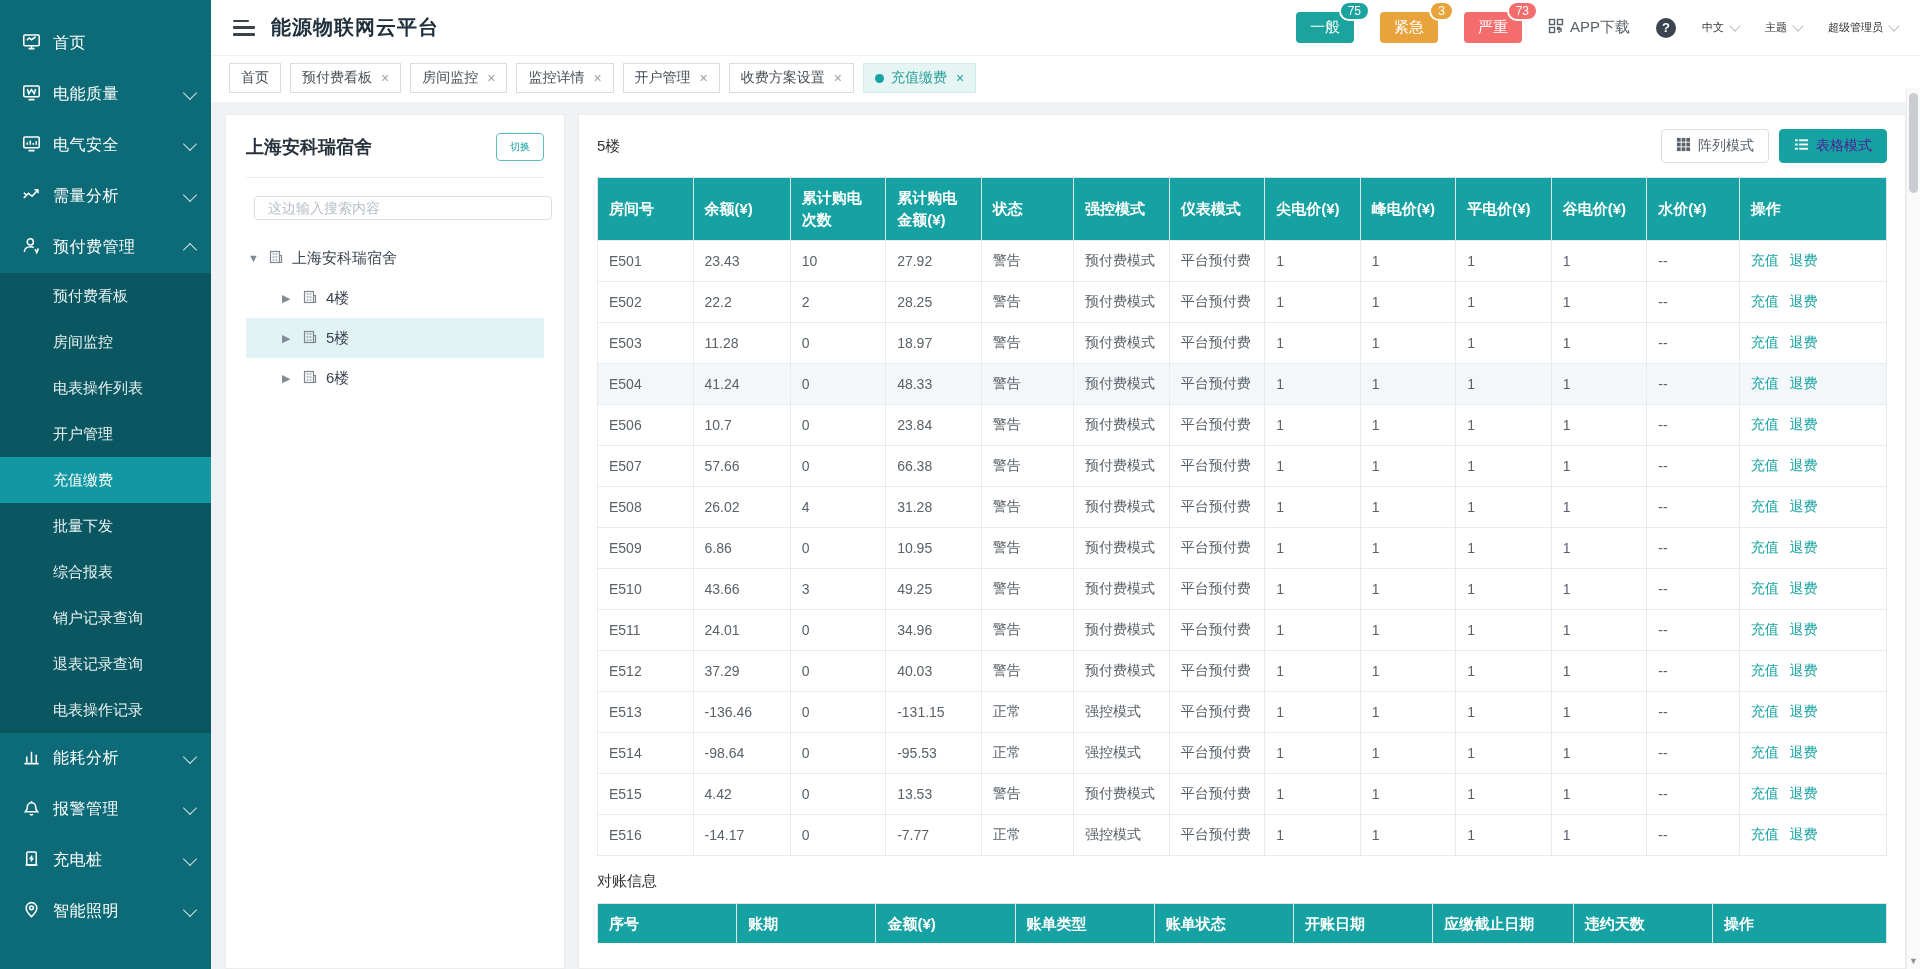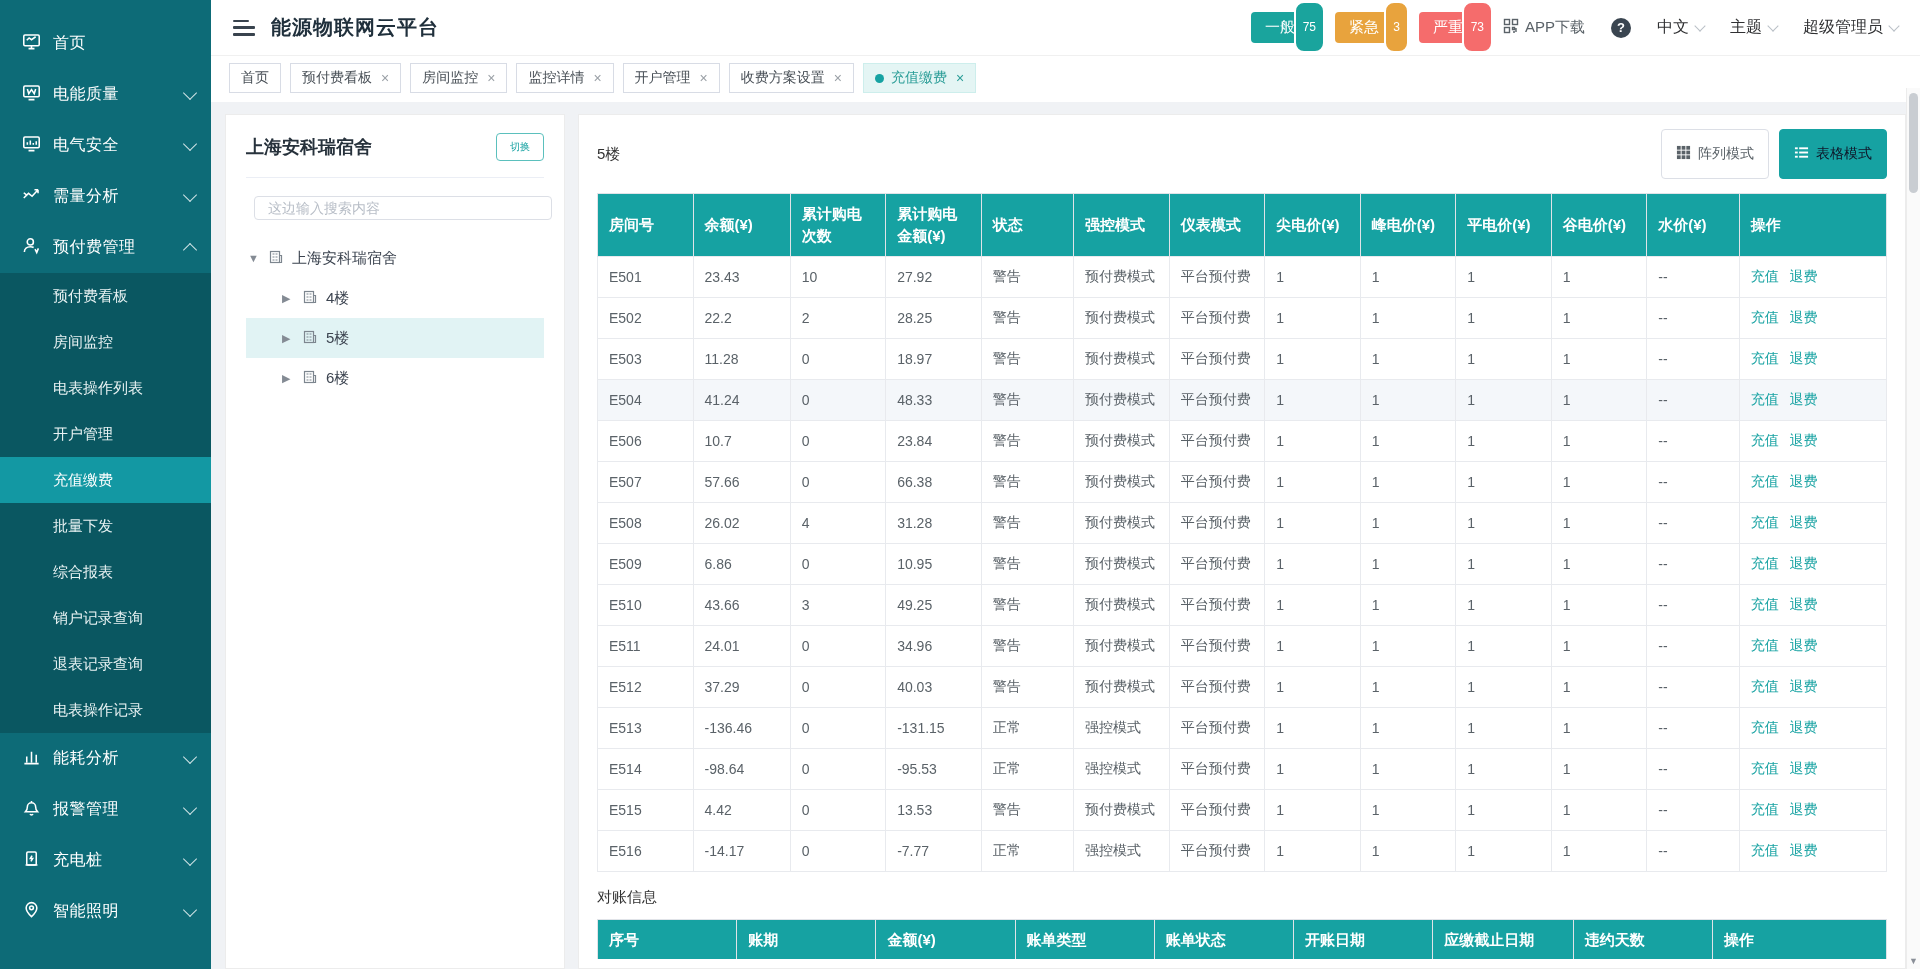--- a/index.html
+++ b/index.html
@@ -22,29 +22,29 @@
   
   .right-col { flex:1; display:flex; flex-direction:column; min-width:0; }
 
   .topbar { height:56px; background:#fff; display:flex; align-items:center; padding:0 22px; border-bottom:1px solid #f0f0f0; }
   .burger { width:22px; height:16px; display:flex; flex-direction:column; justify-content:space-between; cursor:pointer; }
   .burger i { display:block; height:2.5px; background:#39434e; border-radius:1px; }
   .burger i:nth-child(1){ width:16px; } .burger i:nth-child(2){ width:22px; } .burger i:nth-child(3){ width:22px; }
   .app-title { font-size:20px; font-weight:bold; color:#20303c; margin-left:16px; letter-spacing:1px; }
   .topbar-right { margin-left:auto; display:flex; align-items:center; gap:26px; }
   .badge { position:relative; color:#fff; font-size:15px; padding:6px 14px; border-radius:4px; cursor:pointer; }
-  .badge .cnt { position:absolute; top:-11px; right:-16px; font-size:12px; color:#fff; padding:18px 7px;
+  .badge .cnt { position:absolute; top:-11px; right:-16px; font-size:12px; color:#fff; padding:2px 7px;
     border-radius:10px; border:2px solid #fff; line-height:1; }
   .badge.general, .badge.general .cnt { background:#1aa49d; }
   .badge.urgent,  .badge.urgent  .cnt { background:#e8a33d; }
   .badge.severe,  .badge.severe  .cnt { background:#f56c6c; }
   .top-link { display:flex; align-items:center; gap:6px; font-size:15px; color:#5a6268; cursor:pointer; }
   .q-circle { width:20px; height:20px; border-radius:50%; background:#3a4550; color:#fff; font-size:13px;
     display:flex; align-items:center; justify-content:center; font-weight:bold; }
-  .dd { display:flex; align-items:center; gap:7px; font-size:16px; color:#303133; cursor:pointer; }
+  .dd { display:flex; align-items:center; gap:7px; font-size:11px; color:#303133; cursor:pointer; }
   .dd .chev { border-color:#b9bfc6; width:8px; height:8px; }
 
   .tabbar { background:#fff; padding:7px 18px 9px; display:flex; gap:9px; align-items:center; }
   .tab { display:flex; align-items:center; gap:7px; height:30px; padding:0 11px; background:#fff;
     border:1px solid #d8dce5; font-size:14px; color:#495057; cursor:pointer; white-space:nowrap; }
   .tab .x { color:#9aa0a6; font-size:14px; margin-left:2px; }
   .tab.active { background:#e4f5f4; border-color:#cdeeec; color:#2a9d97; }
   .tab.active .x { color:#2a9d97; }
   .tab-dot { width:9px; height:9px; border-radius:50%; background:#16a2a2; }
 
@@ -65,24 +65,24 @@
   .tree-caret { font-size:11px; color:#848b94; width:12px; }
   .tree-row svg { width:16px; height:16px; }
   .tree-children .tree-row { padding-left:36px; }
   .tree-row.selected { background:#e1f3f4; }
 
   
   .main { flex:1; background:#fff; border:1px solid #ececec; padding:14px 18px; min-width:0; overflow:hidden; }
   .main-head { display:flex; align-items:center; justify-content:space-between; margin-bottom:14px; }
   .floor-title { font-size:15px; color:#333; }
   .mode-btns { display:flex; gap:10px; }
-  .mode-btn { display:flex; align-items:center; gap:7px; height:50px; padding:0 14px; border-radius:4px;
+  .mode-btn { display:flex; align-items:center; gap:7px; height:34px; padding:0 14px; border-radius:4px;
     font-size:14px; cursor:pointer; font-family:inherit; }
   .mode-btn.ghost { background:#fff; border:1px solid #dcdfe6; color:#5a6268; }
-  .mode-btn.solid { background:#16a2a2; border:1px solid #16a2a2; color:#0f172a; }
+  .mode-btn.solid { background:#16a2a2; border:1px solid #16a2a2; color:#4c1d95; }
   .mode-btn svg { width:15px; height:15px; }
 
   table { width:100%; border-collapse:collapse; table-layout:fixed; }
   th { background:#16a2a2; color:#fff; font-size:15px; font-weight:bold; text-align:left;
     padding:9px 11px; border:1px solid #e0e3e8; border-bottom:none; line-height:1.45; }
   td { font-size:14px; color:#5a6268; padding:0 11px; height:41px; border:1px solid #e8eaee; background:#fff; }
   tr.hl td { background:#f4f7fa; }
   .op-link { color:#16a2a2; cursor:pointer; }
   .op-link + .op-link { margin-left:7px; }
   .recon-title { font-size:15px; color:#333; margin:16px 0 12px; }

